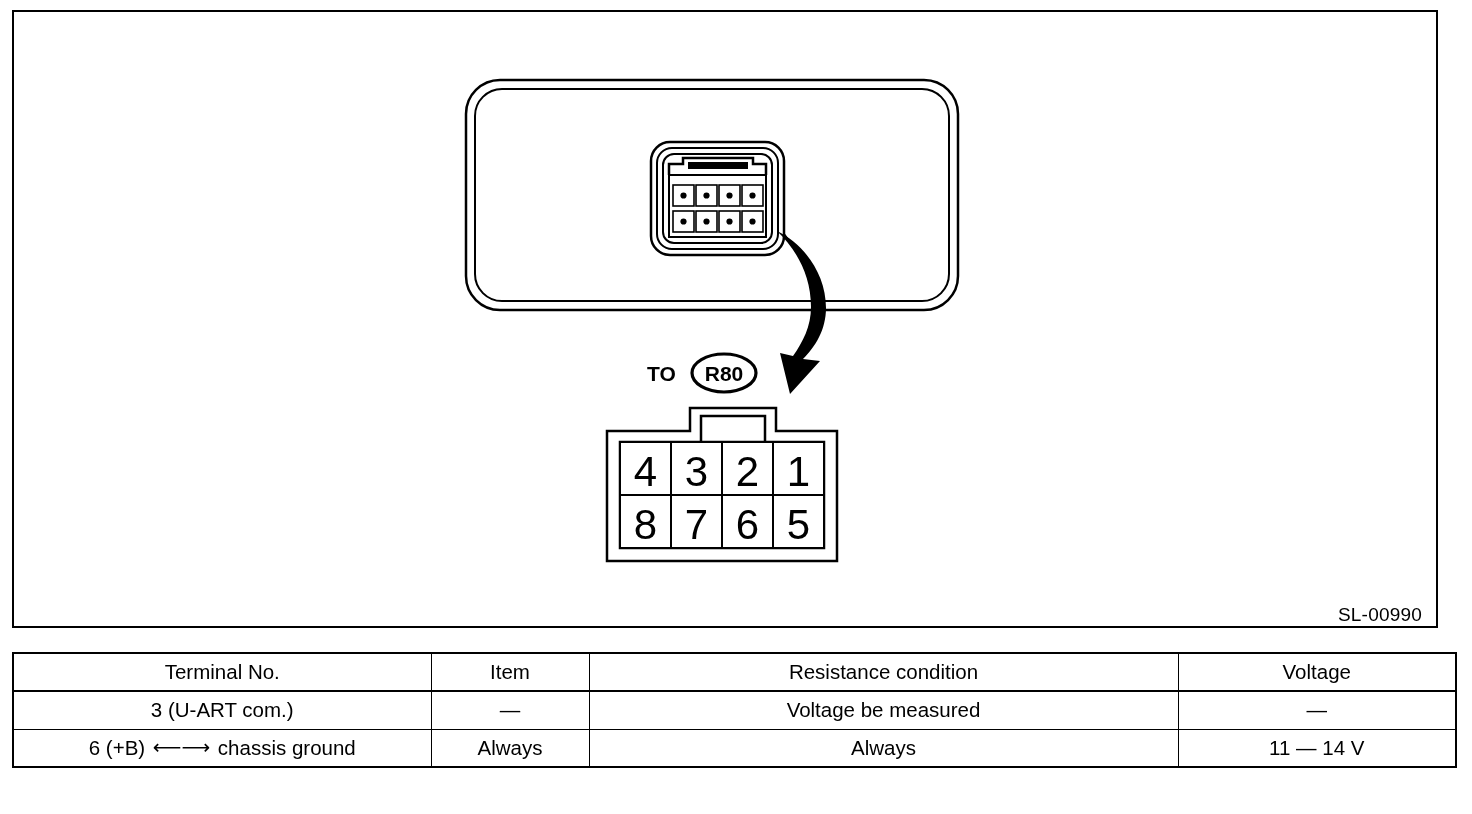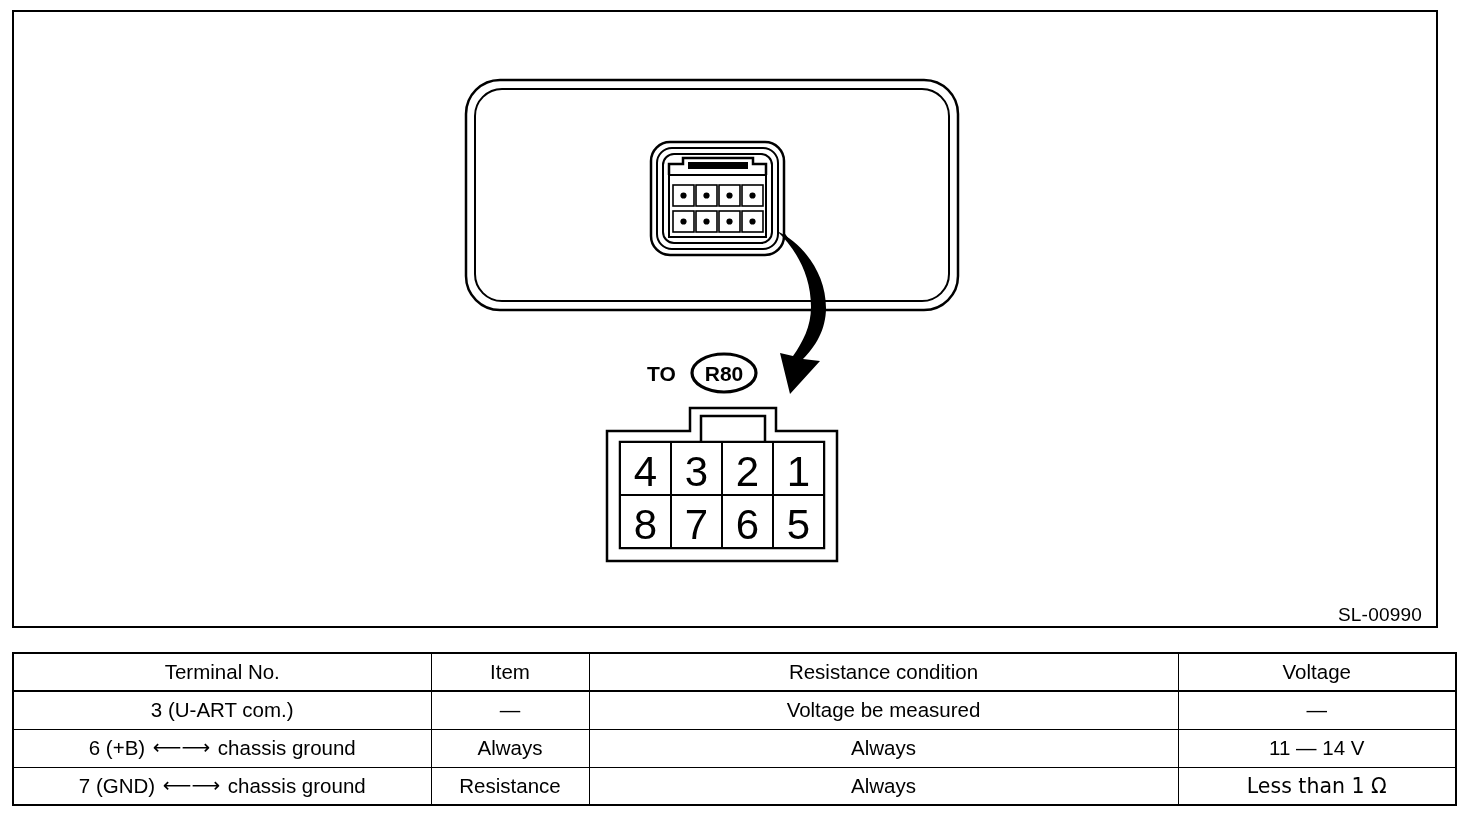--- a/index.html
+++ b/index.html
@@ -226,20 +226,14 @@
       <td class="center">—</td>
       <td class="left">Voltage be measured</td>
       <td class="center">—</td>
     </tr>
     <tr>
       <td class="left"><span>6 (+B) </span><span class="dblarrow">⟵⟶</span><span> chassis ground</span></td>
       <td class="center">Always</td>
       <td class="left">Always</td>
       <td class="center">11 — 14 V</td>
     </tr>
-    <tr>
-      <td class="left"><span>7 (GND) </span><span class="dblarrow">⟵⟶</span><span> chassis ground</span></td>
-      <td class="center">Resistance</td>
-      <td class="left">Always</td>
-      <td class="center ohm">Less than 1 Ω</td>
-    </tr>
   </tbody>
 </table>
 
 </body></html>

